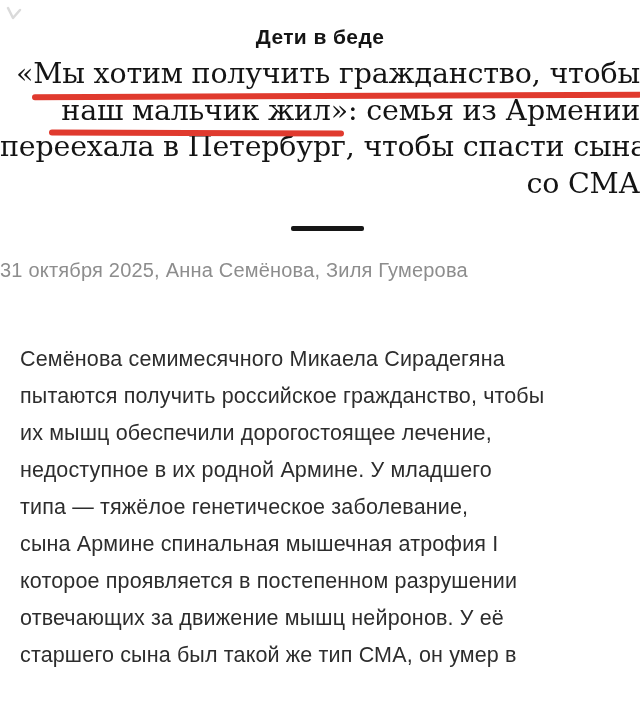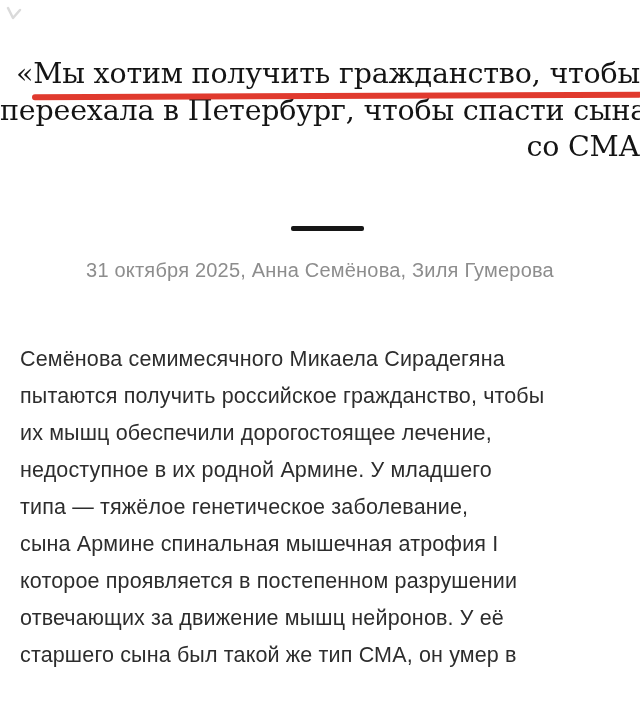--- a/index.html
+++ b/index.html
@@ -80,21 +80,21 @@
     width: 73px;
     height: 5px;
     border-radius: 2px;
     background: var(--divider, #161616);
   }
   .byline {
     position: absolute;
     top: 257px;
     left: 0;
     width: 100%;
-    text-align: center;
+    text-align: left;
     font-size: 20px;
     line-height: 26px;
     letter-spacing: 0.2px;
     color: var(--text-muted, #8d8d8d);
   }
   .body-text {
     position: absolute;
     top: 341px;
     left: 20px;
     right: 16px;
@@ -109,23 +109,25 @@
 </style>
 </head>
 <body>
 
 <div class="page">
 
   <svg class="corner-mark" width="18" height="18" viewBox="0 0 18 18">
     <path d="M3 4 L8 14 L15 6" fill="none" stroke="#bdbdbd" stroke-width="2.5" stroke-linecap="round" stroke-linejoin="round"></path>
   </svg>
 
+  <div class="kicker">Дети в беде</div>
 
   <h1 class="headline">
     <div class="hl-line"><span>«</span><span class="u u1">Мы хотим получить гражданство, чтобы</span></div>
+    <div class="hl-line"><span class="u u2">наш мальчик жил»</span><span>: семья из Армении</span></div>
     <div class="hl-line"><span>переехала в Петербург, чтобы спасти сына</span></div>
     <div class="hl-line"><span>со СМА</span></div>
   </h1>
 
   <div class="divider"></div>
 
   <div class="byline">31 октября 2025, Анна Семёнова, Зиля Гумерова</div>
 
   <div class="body-text">
     <div class="body-line">Семёнова семимесячного Микаела Сирадегяна</div>

